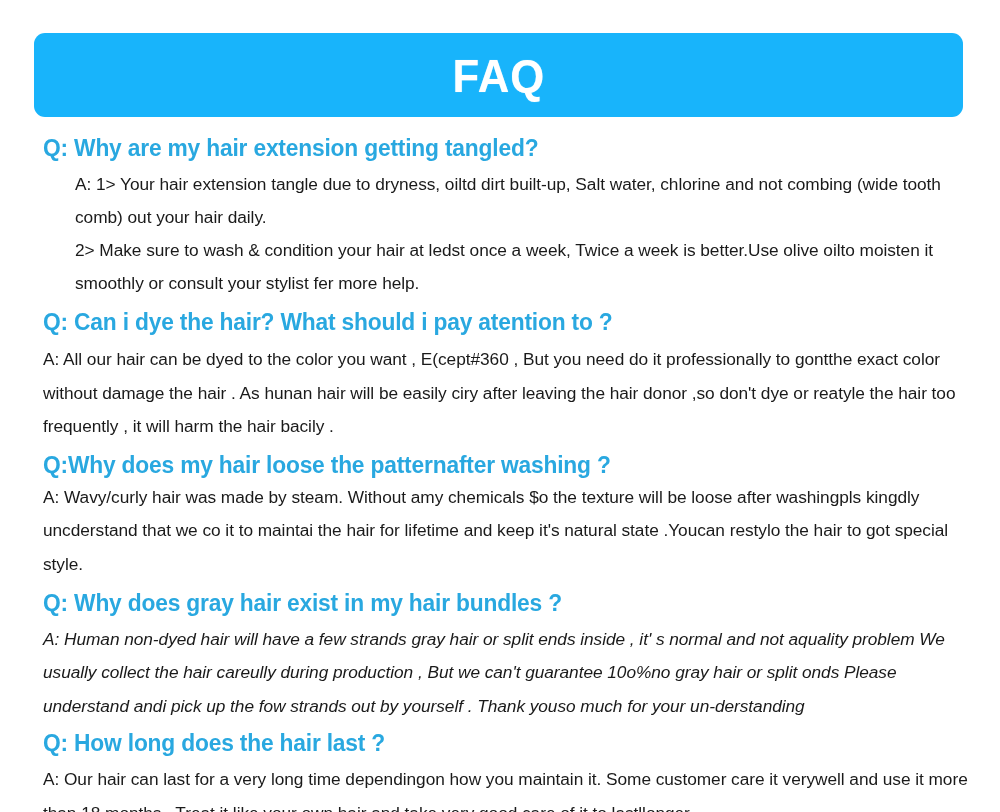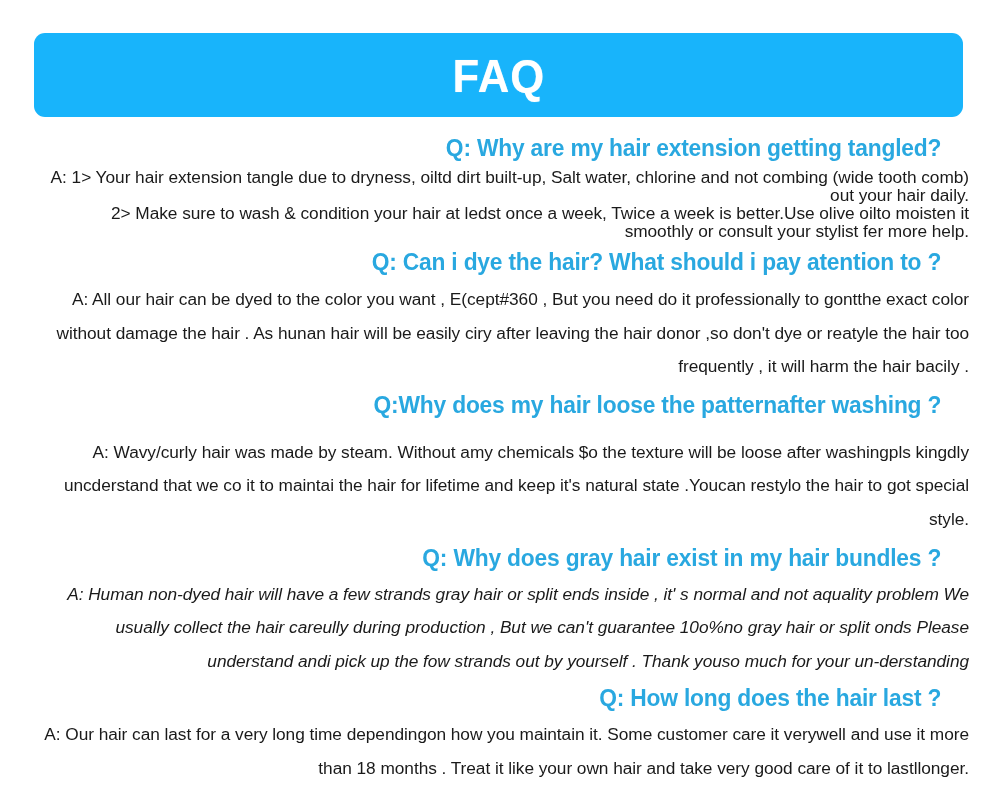--- a/index.html
+++ b/index.html
@@ -51,21 +51,20 @@
   .content {
     position: absolute;
     left: 43px;
     top: 133px;
     width: 926px;
   }
 
   .qa-block {
     margin: 0;
     padding: 0;
-    text-align: right;
   }
 
   .question {
     color: #29a8e0;
     font-family: "Liberation Sans", sans-serif;
     font-weight: bold;
     font-size: 23.5px;
     line-height: 30px;
     letter-spacing: -0.2px;
     white-space: pre;
@@ -81,35 +80,36 @@
     font-weight: normal;
     font-size: 17.3px;
     letter-spacing: -0.05px;
     margin: 0;
     padding: 0;
     white-space: pre-wrap;
   }
 
   
   .answer.tight {
-    line-height: 18px;
+    line-height: 33px;
+    margin-left: 32px;
   }
   .answer.loose {
     line-height: 33.6px;
   }
 
   
   .block-1 .question { margin-top: 0px; }
   .block-1 .answer   { margin-top: 5px; }
 
   .block-2 .question { margin-top: 7px; }
   .block-2 .answer   { margin-top: 6px; }
 
   .block-3 .question { margin-top: 6px; }
-  .block-3 .answer   { margin-top: 16px; }
+  .block-3 .answer   { margin-top: 1px; }
 
   .block-4 .question { margin-top: 6px; }
   .block-4 .answer   { margin-top: 5px; font-style: italic; }
 
   .block-5 .question { margin-top: 5px; }
   .block-5 .answer   { margin-top: 5px; }
 </style>
 </head>
 <body>
 

